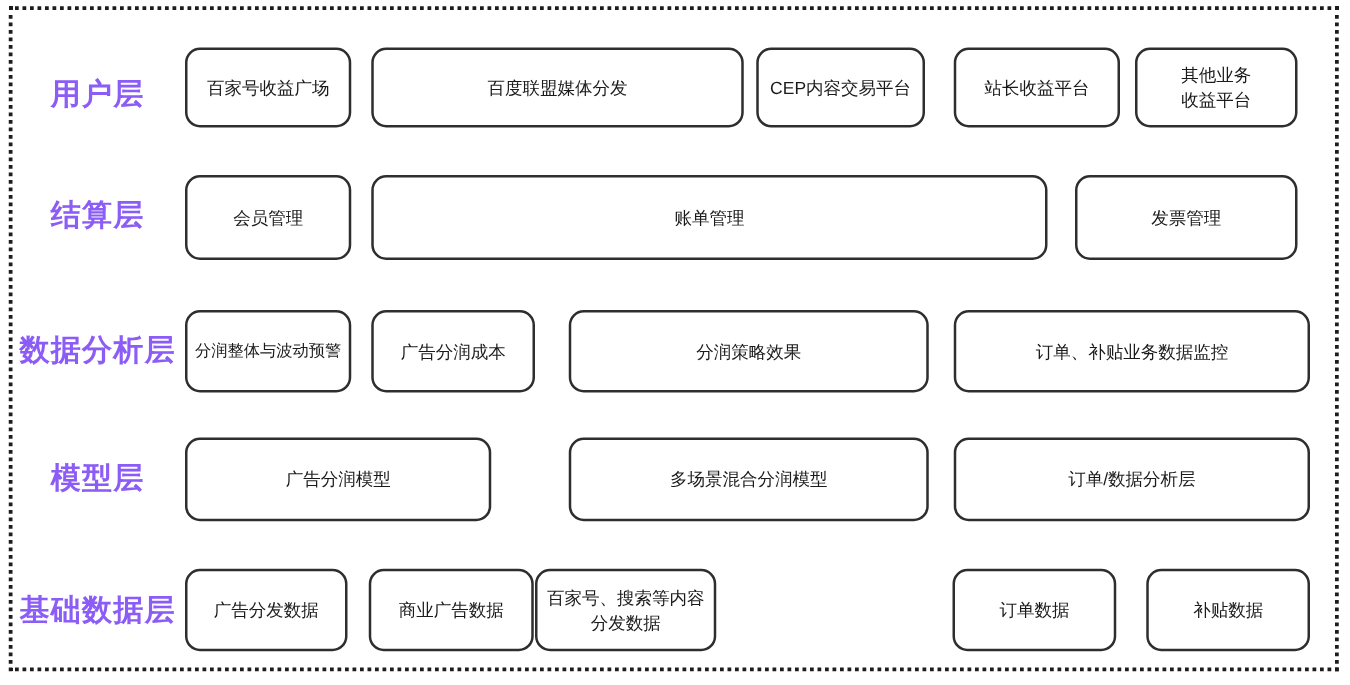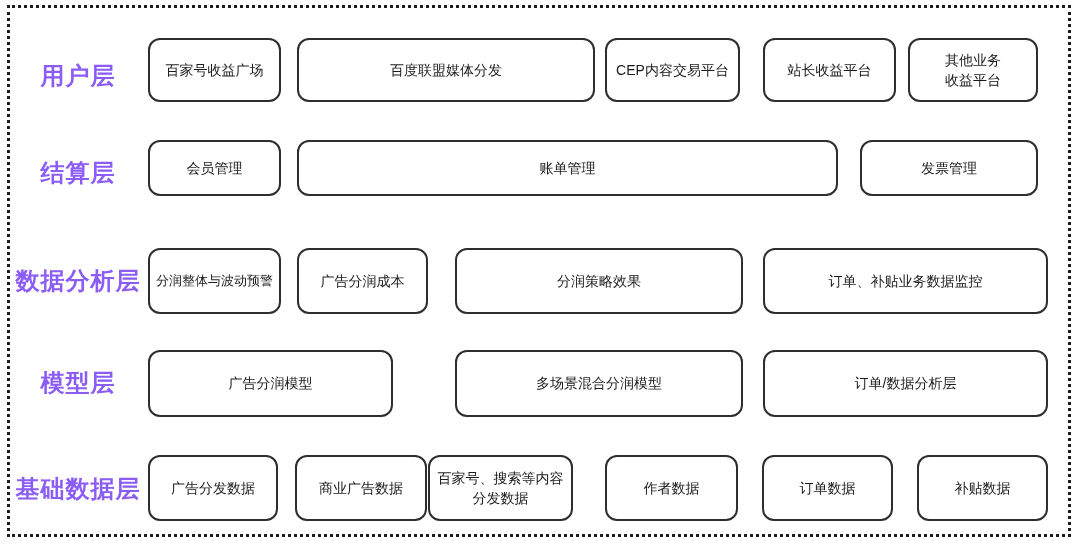--- a/index.html
+++ b/index.html
@@ -62,21 +62,21 @@
 
   
   .r1  { top: 38px;  height: 64px; }
   .r1b1 { left: 148px; width: 133px; }
   .r1b2 { left: 297px; width: 298px; }
   .r1b3 { left: 605px; width: 135px; }
   .r1b4 { left: 763px; width: 133px; }
   .r1b5 { left: 908px; width: 130px; }
 
   
-  .r2  { top: 140px; height: 56px; border-radius: 12px; }
+  .r2  { top: 140px; height: 68px; border-radius: 12px; }
   .r2b1 { left: 148px; width: 133px; }
   .r2b2 { left: 297px; width: 541px; }
   .r2b3 { left: 860px; width: 178px; }
 
   
   .r3  { top: 248px; height: 66px; }
   .r3b1 { left: 148px; width: 133px; }
   .r3b2 { left: 297px; width: 131px; }
   .r3b3 { left: 455px; width: 288px; }
   .r3b4 { left: 763px; width: 285px; }
@@ -124,16 +124,15 @@
   <div class="layer-label lbl-r4">模型层</div>
   <div class="box r4 r4b1">广告分润模型</div>
   <div class="box r4 r4b2">多场景混合分润模型</div>
   <div class="box r4 r4b3">订单/数据分析层</div>
 
   <div class="layer-label lbl-r5">基础数据层</div>
   <div class="box r5 r5b1">广告分发数据</div>
   <div class="box r5 r5b2">商业广告数据</div>
   <div class="box r5 r5b3">百家号、搜索等内容
 分发数据</div>
-  <div class="box r5 r5b4">作者数据</div>
   <div class="box r5 r5b5">订单数据</div>
   <div class="box r5 r5b6">补贴数据</div>
 </div>
 
 </body></html>

